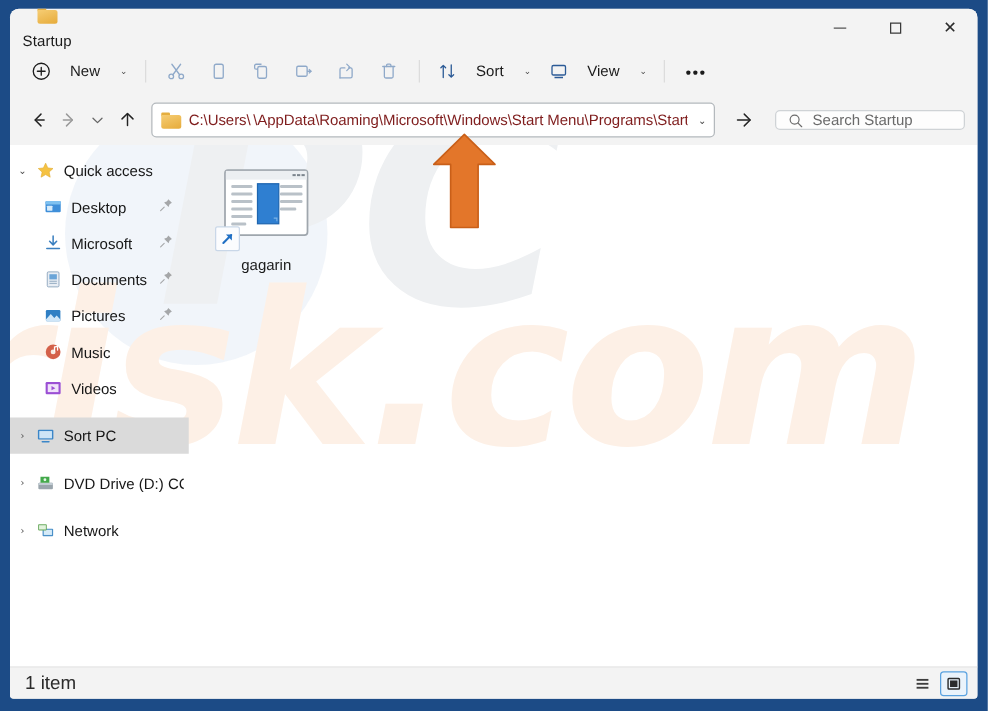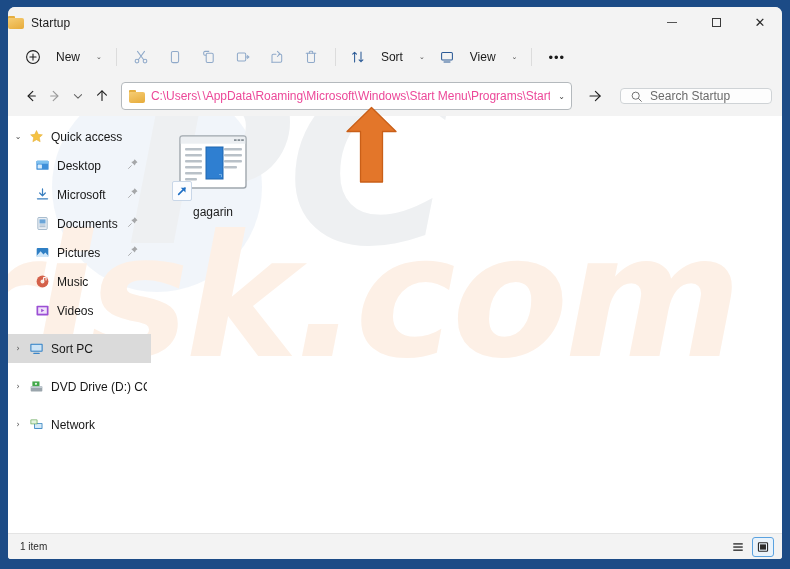--- a/index.html
+++ b/index.html
@@ -38,21 +38,22 @@
     flex: 0 0 31px;
     background: #f3f3f3;
     display: flex;
     align-items: center;
     position: relative;
   }
   #title-group {
     display: flex;
     align-items: center;
     gap: 7px;
-    padding-left: 0;
+    padding-left: 10px;
+    flex-direction: column;
   }
   .folder-ico {
     width: 16px; height: 13px;
     position: relative;
     flex: 0 0 auto;
   }
   .folder-ico::before {
     content: "";
     position: absolute;
     left: 0; top: 0;
@@ -156,21 +157,21 @@
     align-items: center;
     padding: 0 6px 0 7px;
     margin-left: 6px;
     margin-right: 6px;
     min-width: 0;
     overflow: hidden;
   }
   #addr-folder { margin-right: 6px; }
   #addr-path {
     font-size: 12px;
-    color: #ec4899;
+    color: #7f1d1d;
     white-space: nowrap;
     display: flex;
     align-items: center;
     overflow: hidden;
     letter-spacing: -.05px;
   }
   .redact {
     display: inline-block;
     width: 112px;
     height: 13px;
@@ -357,21 +358,21 @@
   #statusbar {
     height: 26px;
     flex: 0 0 26px;
     background: #f3f3f3;
     border-top: 1px solid #e4e4e4;
     display: flex;
     align-items: center;
     padding: 0 8px 0 12px;
   }
   #status-count {
-    font-size: 10px;
+    font-size: 15px;
     color: #2b2b2b;
   }
   #view-toggles {
     margin-left: auto;
     display: flex;
     align-items: center;
     gap: 3px;
   }
   .vbtn {
     width: 22px; height: 20px;

